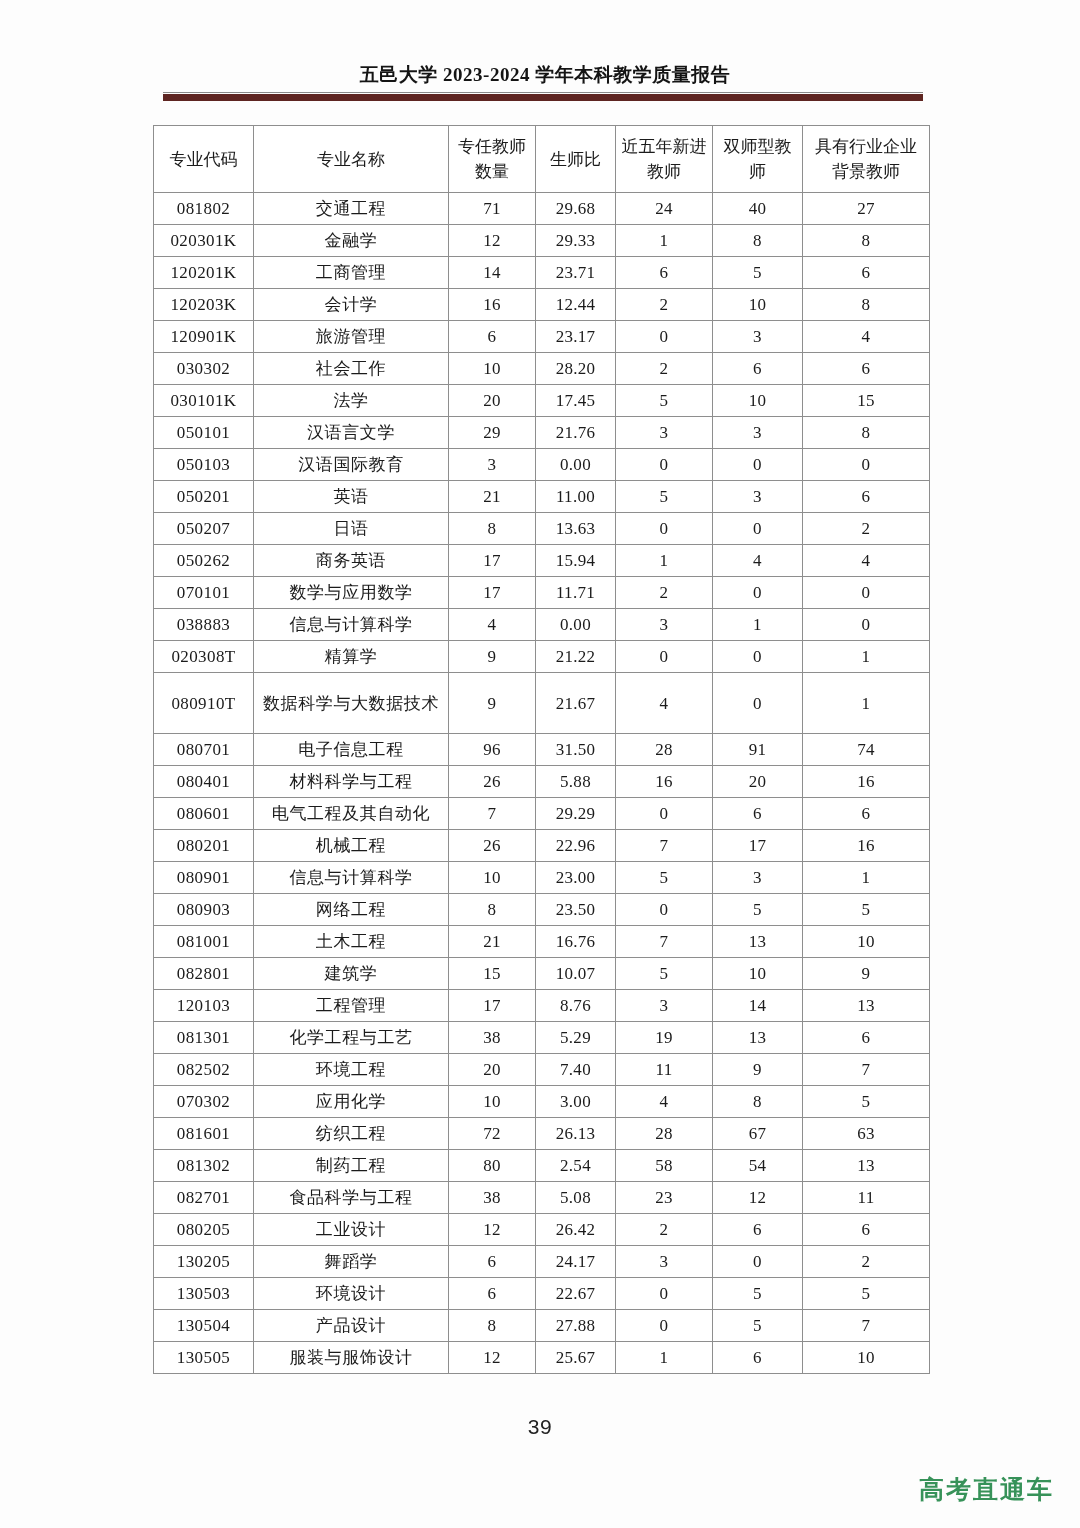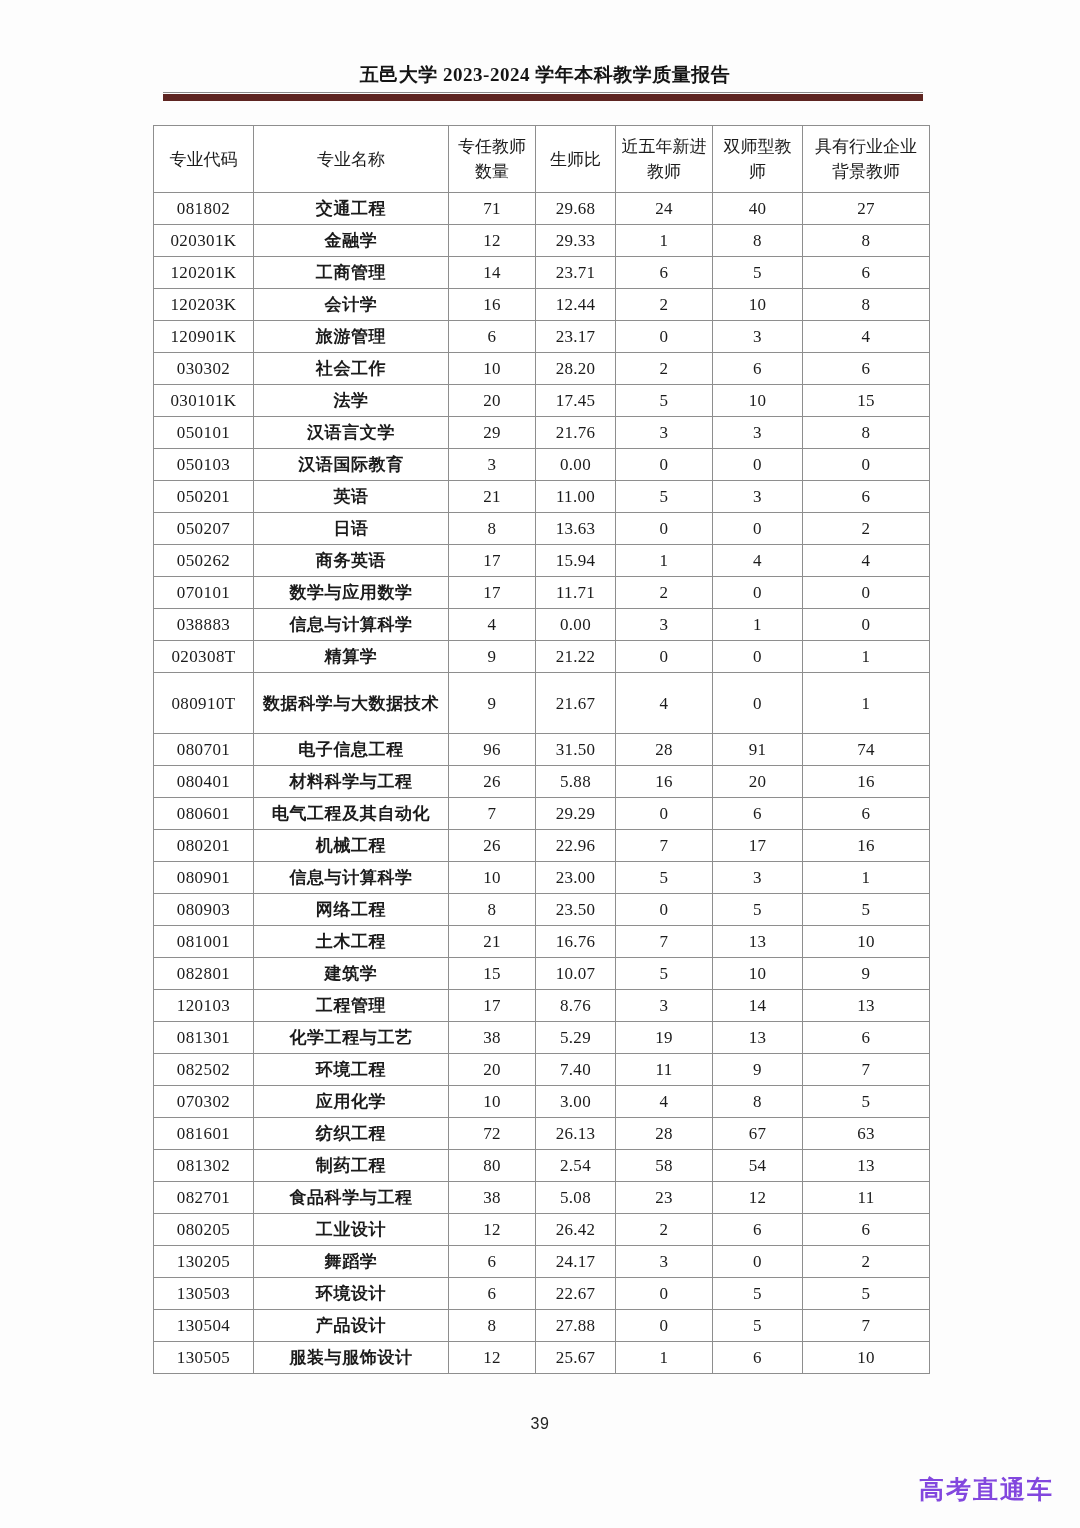--- a/index.html
+++ b/index.html
@@ -93,21 +93,20 @@
     line-height: 25px;
   }
   table.majors tbody tr.tall td {
     height: 58px;
   }
   td.code {
     letter-spacing: 0.4px;
   }
   td.name {
     letter-spacing: 0.6px;
-    font-weight: bold;
   }
   td.num {
     letter-spacing: 0.3px;
   }
 
   
   col.c-code   { width: 100px; }
   col.c-name   { width: 195px; }
   col.c-teach  { width: 87px; }
   col.c-ratio  { width: 80px; }
@@ -116,34 +115,34 @@
   col.c-ind    { width: 127px; }
 
   
   .page-number {
     position: absolute;
     left: 0;
     top: 1415px;
     width: 1080px;
     text-align: center;
     font-family: "Liberation Sans", sans-serif;
-    font-size: 16px;
+    font-size: 21px;
     color: #232323;
     letter-spacing: 0.5px;
   }
 
   .watermark {
     position: absolute;
     right: 26px;
     bottom: 22px;
     font-family: "Liberation Sans", "DejaVu Sans", sans-serif;
     font-size: 25px;
     font-weight: bold;
     letter-spacing: 2px;
-    color: #6d28d9;
+    color: #15803d;
     opacity: 0.85;
   }
 </style>
 </head>
 <body>
 
 <div class="page">
 
   <div class="header-block">
     <div class="header-title">五邑大学 2023-2024 学年本科教学质量报告</div>

